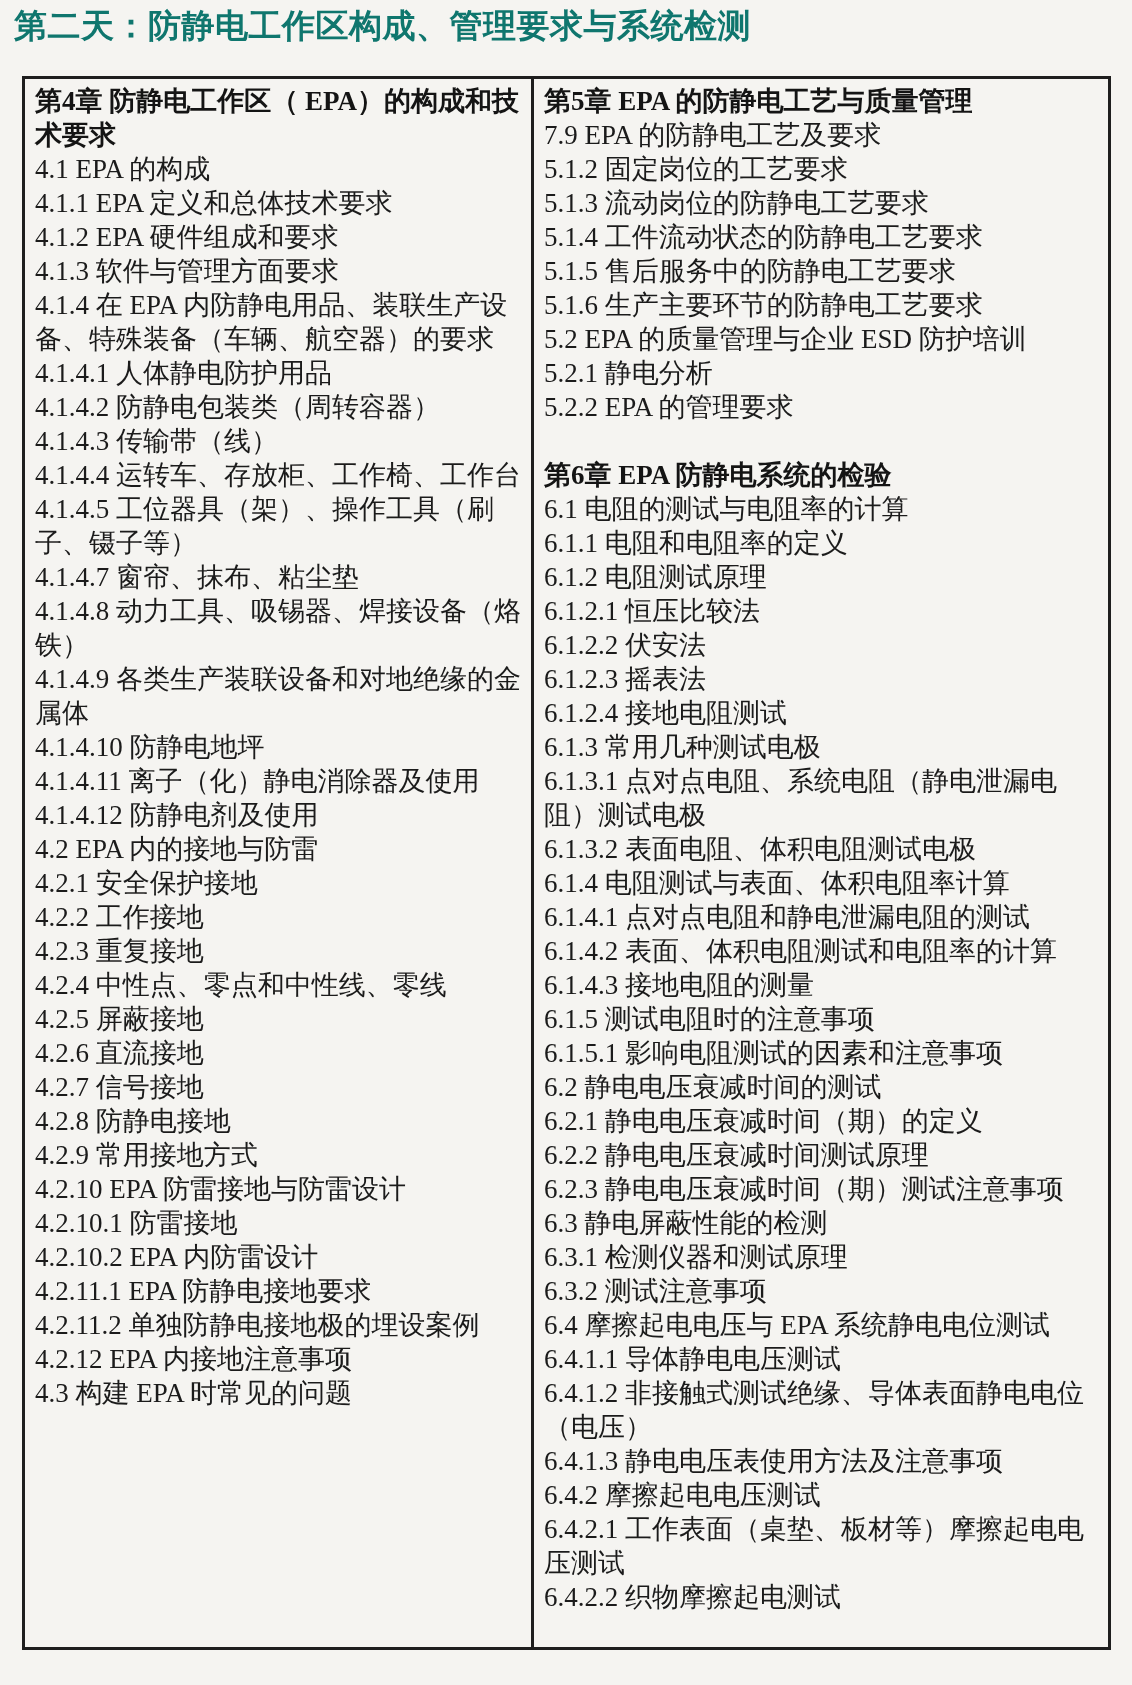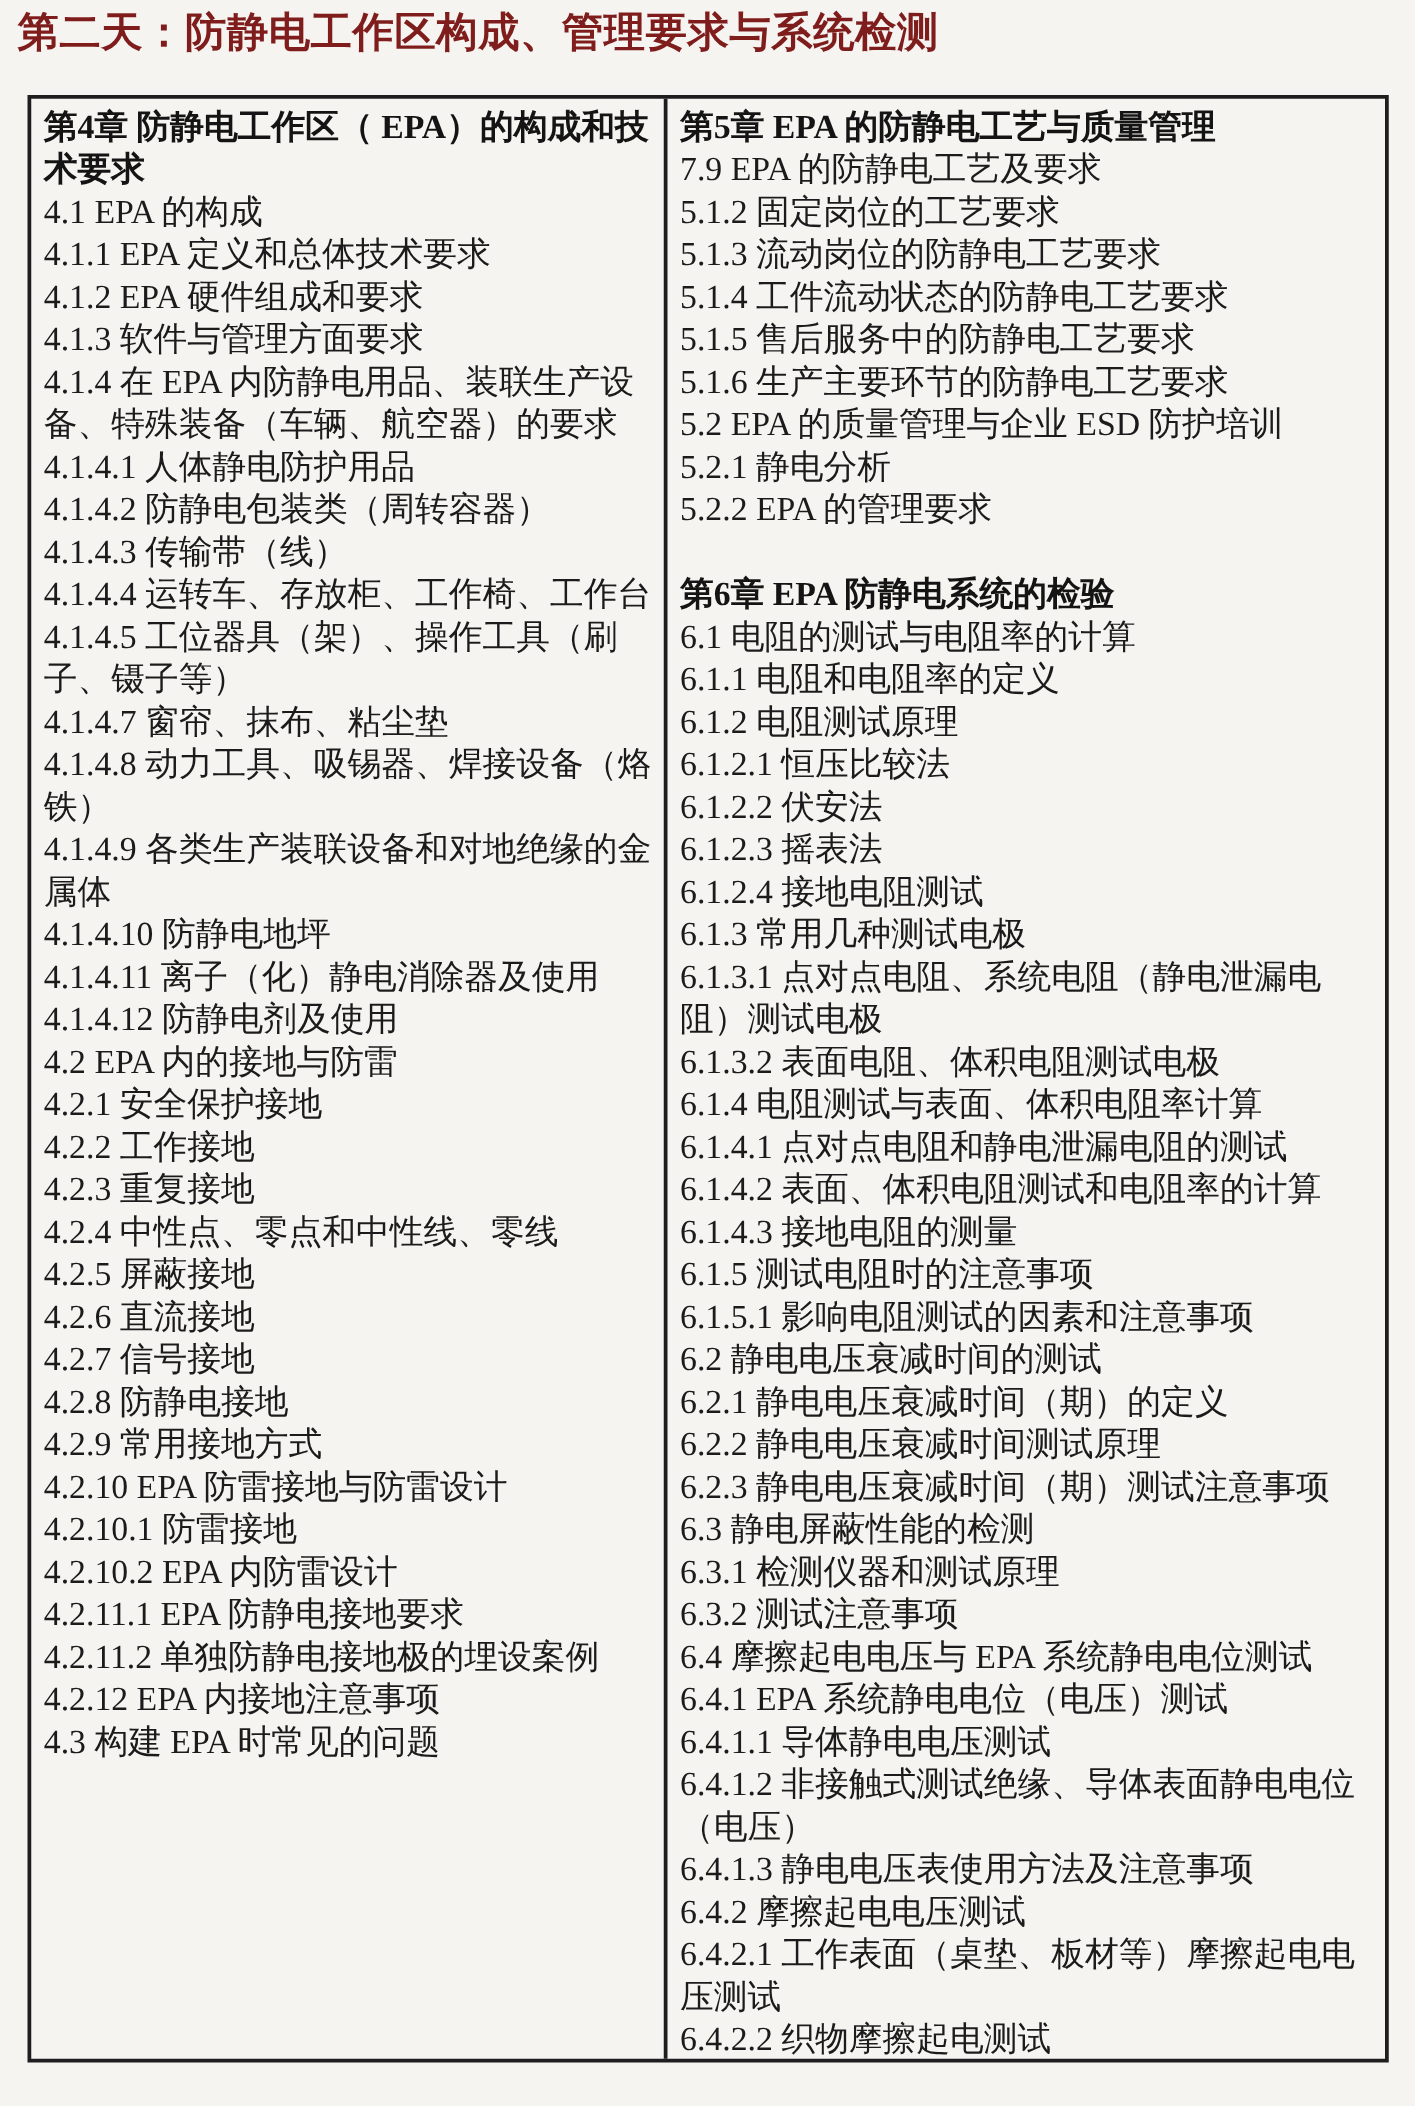--- a/index.html
+++ b/index.html
@@ -16,21 +16,21 @@
     overflow: hidden;
   }
   .page-title {
     position: absolute;
     left: 14px;
     top: 4px;
     font-size: 33px;
     font-weight: bold;
     letter-spacing: 0.5px;
     white-space: nowrap;
-    color: #7f1d1d;
+    color: #0f766e;
   }
   .toc-table {
     position: absolute;
     left: 22px;
     top: 76px;
     width: 1089px;
     height: 1574px;
     border: 3px solid #1e1e1e;
     box-sizing: border-box;
     display: flex;
@@ -137,21 +137,20 @@
       <div class="toc-entry">6.1.5 测试电阻时的注意事项</div>
       <div class="toc-entry">6.1.5.1 影响电阻测试的因素和注意事项</div>
       <div class="toc-entry">6.2 静电电压衰减时间的测试</div>
       <div class="toc-entry">6.2.1 静电电压衰减时间（期）的定义</div>
       <div class="toc-entry">6.2.2 静电电压衰减时间测试原理</div>
       <div class="toc-entry">6.2.3 静电电压衰减时间（期）测试注意事项</div>
       <div class="toc-entry">6.3 静电屏蔽性能的检测</div>
       <div class="toc-entry">6.3.1 检测仪器和测试原理</div>
       <div class="toc-entry">6.3.2 测试注意事项</div>
       <div class="toc-entry">6.4 摩擦起电电压与 EPA 系统静电电位测试</div>
-      <div class="toc-entry">6.4.1 EPA 系统静电电位（电压）测试</div>
       <div class="toc-entry">6.4.1.1 导体静电电压测试</div>
       <div class="toc-entry">6.4.1.2 非接触式测试绝缘、导体表面静电电位（电压）</div>
       <div class="toc-entry">6.4.1.3 静电电压表使用方法及注意事项</div>
       <div class="toc-entry">6.4.2 摩擦起电电压测试</div>
       <div class="toc-entry">6.4.2.1 工作表面（桌垫、板材等）摩擦起电电压测试</div>
       <div class="toc-entry">6.4.2.2 织物摩擦起电测试</div>
     </div>
 </div>
 
 </body></html>

